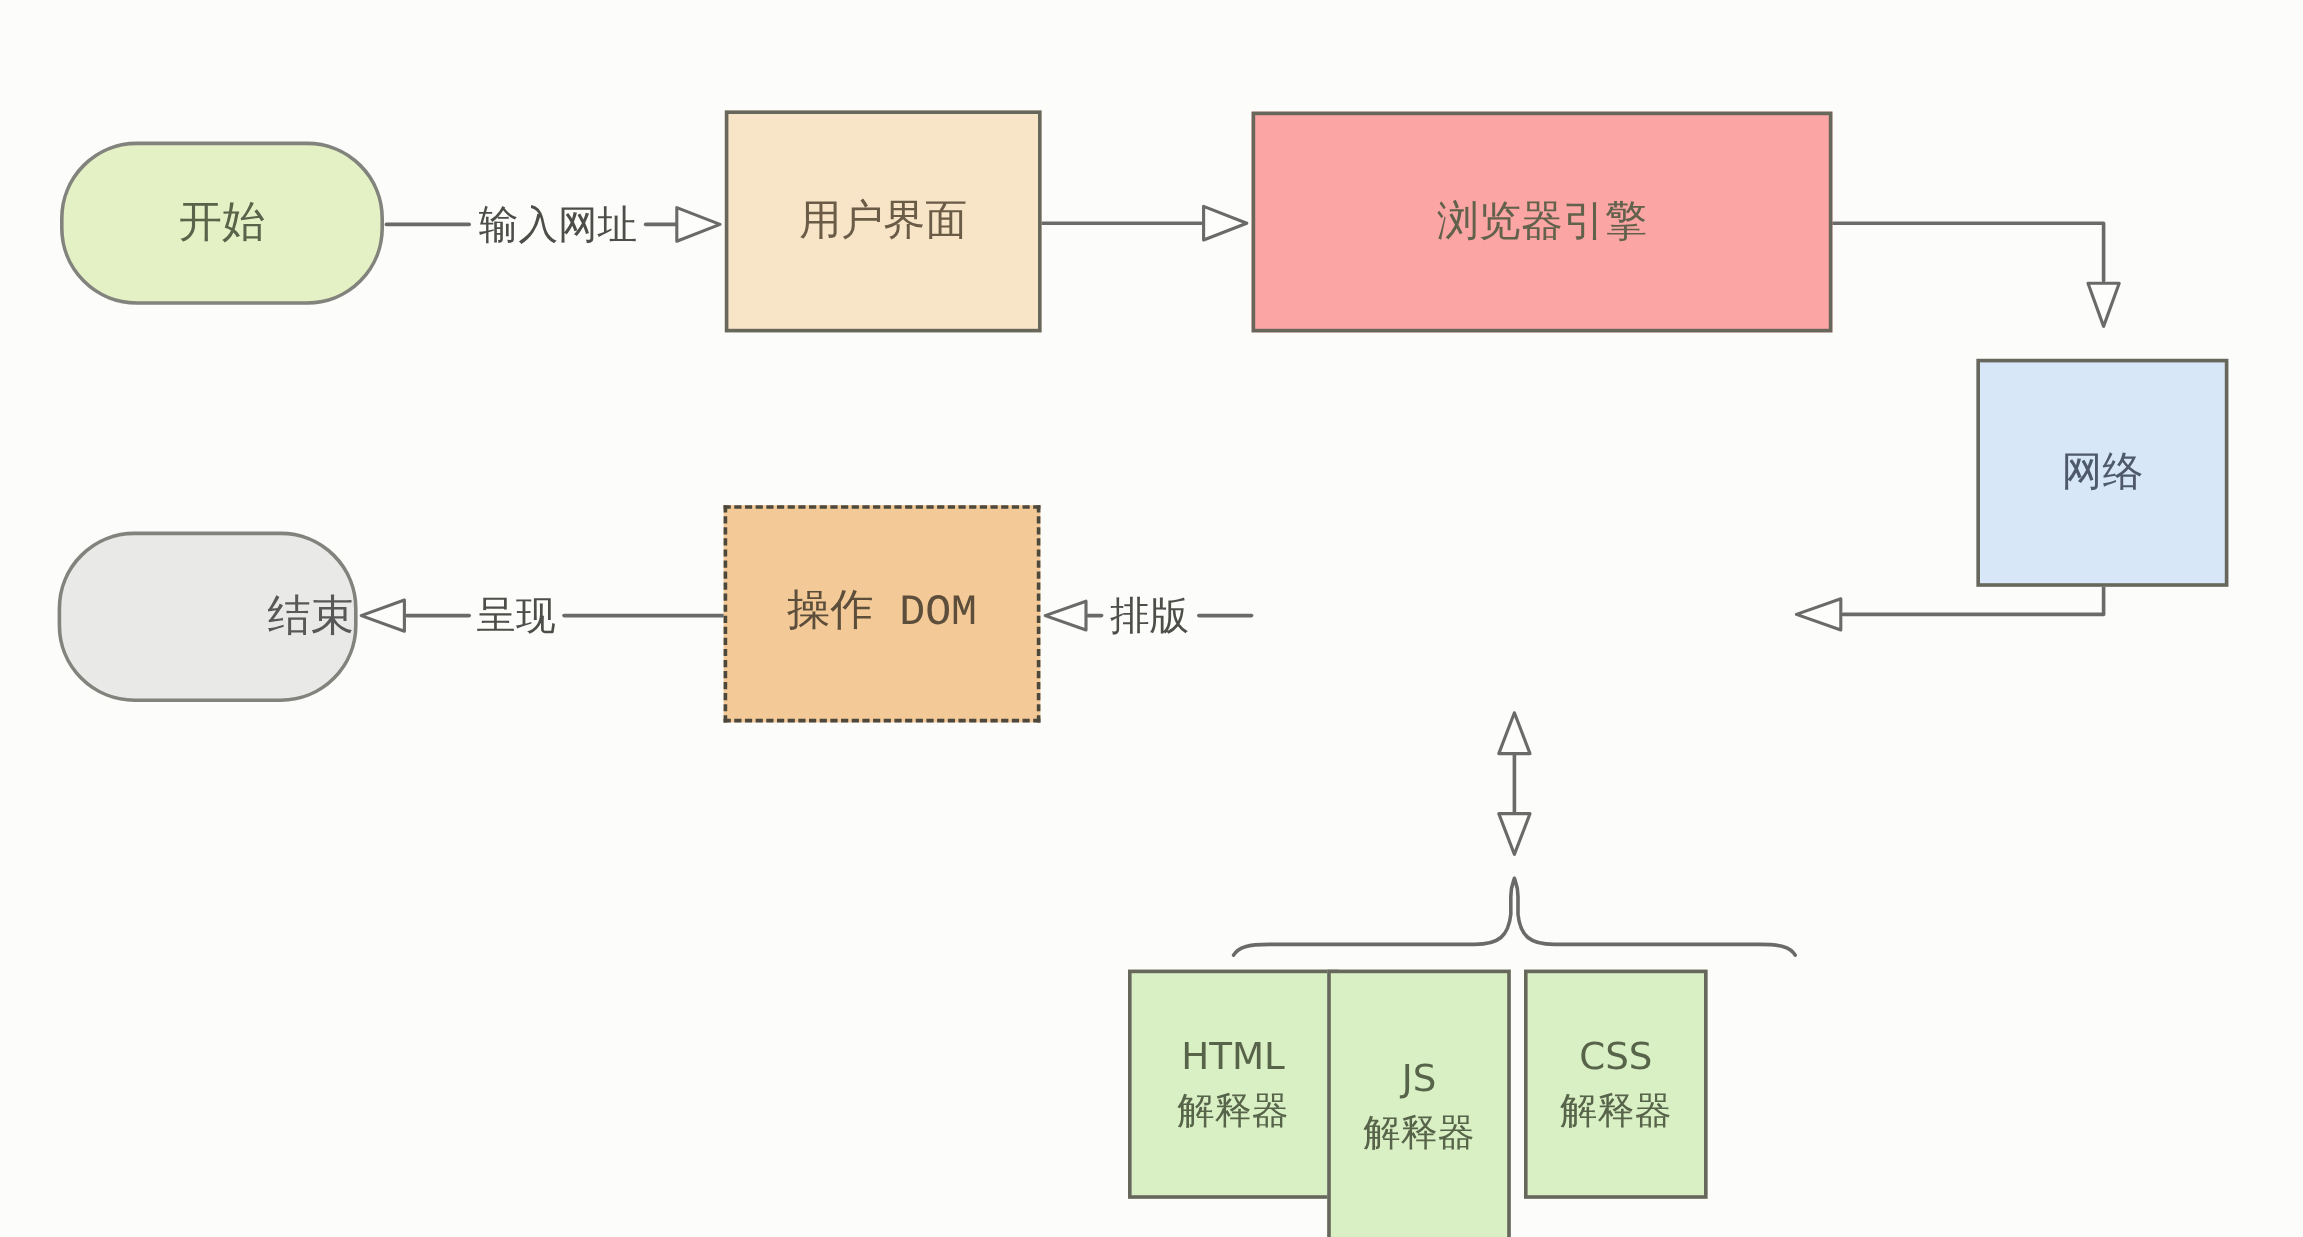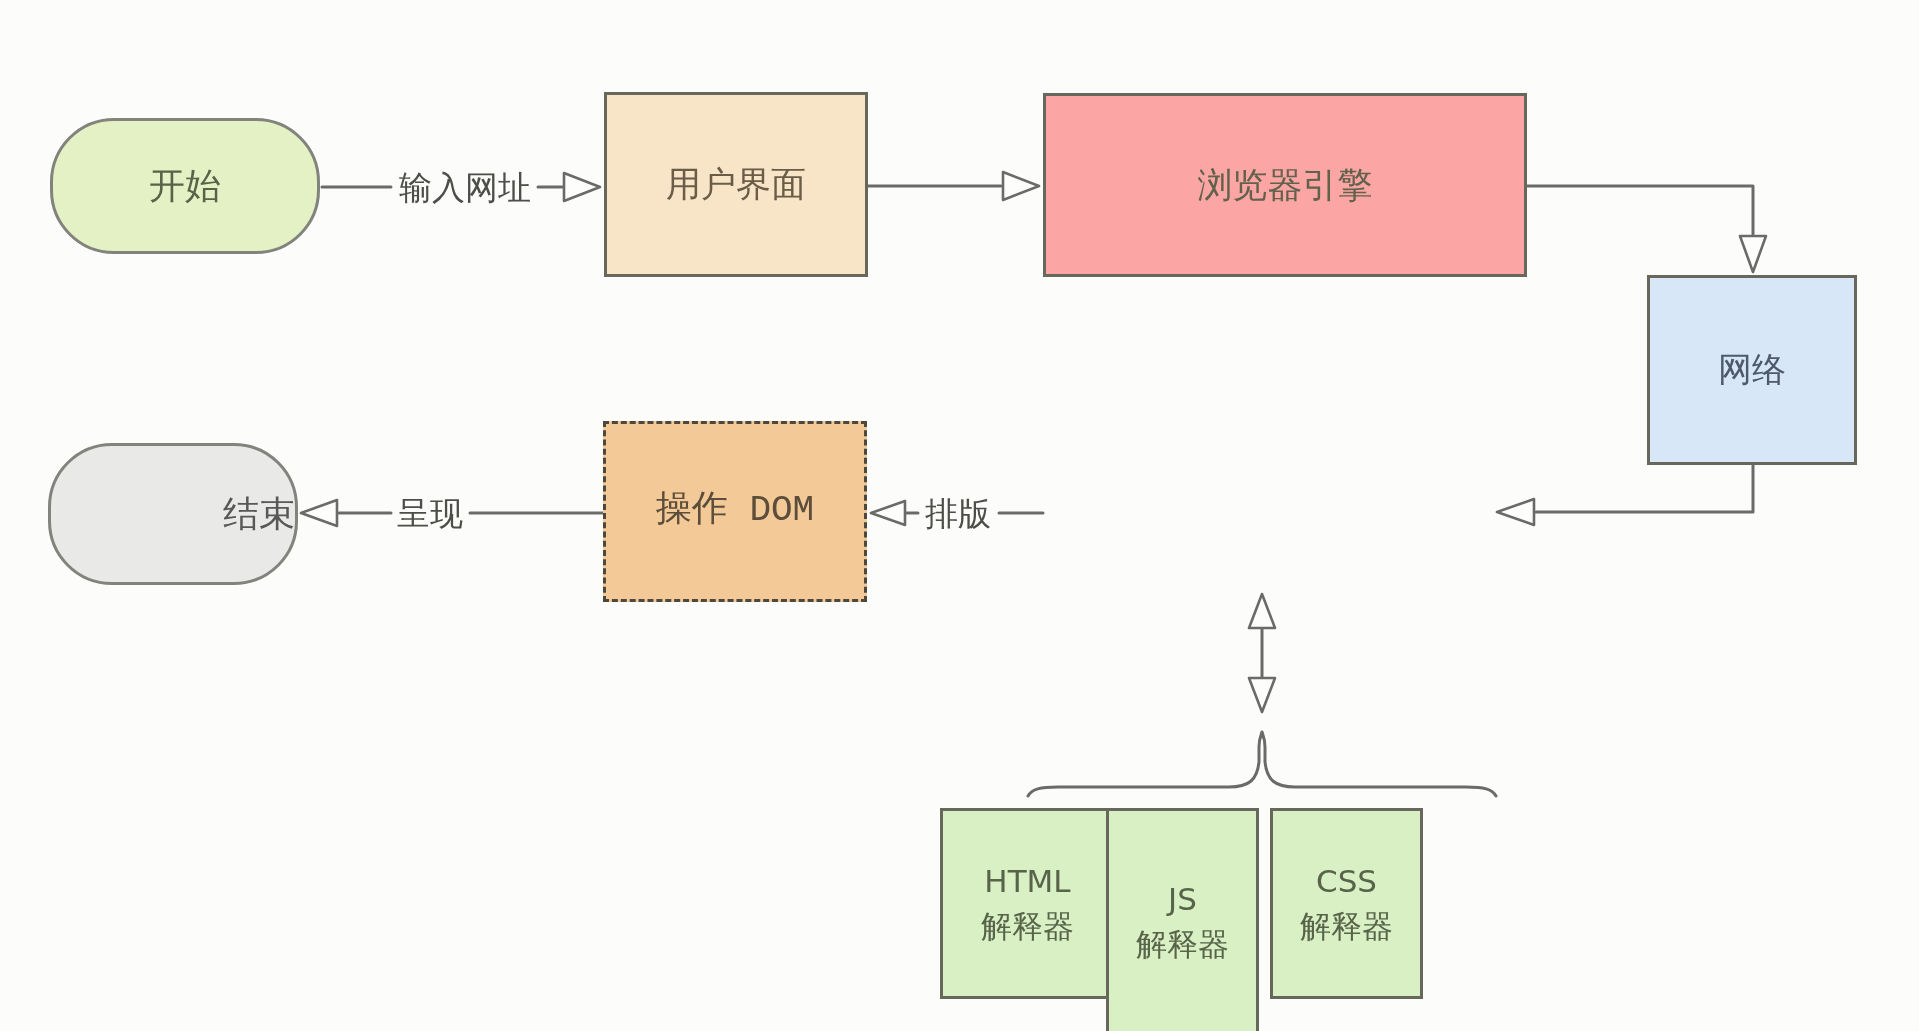--- a/index.html
+++ b/index.html
@@ -46,21 +46,21 @@
   .pill   { border: 3px solid #82837c; border-radius: 64px; }
   .dashed { border: 3px dashed #4d483c; font-family: Liberation Mono, monospace; }
   .node-label {
     display: block;
     white-space: pre-line;
     line-height: 1.45;
   }
   .t-green  { color: #57644a; }
   .t-olive  { color: #62624c; }
   .t-brown  { color: #6a5c47; }
-  .t-blue   { color: #4e596a; }
+  .t-blue   { color: #4e596a; margin-top: 24px; }
   .t-dom    { color: #5c4e3b; }
   .t-gray   { color: #585858; }
   .fs36 { font-size: 36px; }
   .fs35 { font-size: 35px; }
   .fs34 { font-size: 34px; }
   .fs31 { font-size: 31px; }
   .edge-label {
     position: absolute;
     transform: translate(-50%, -50%);
     font-size: 33px;

